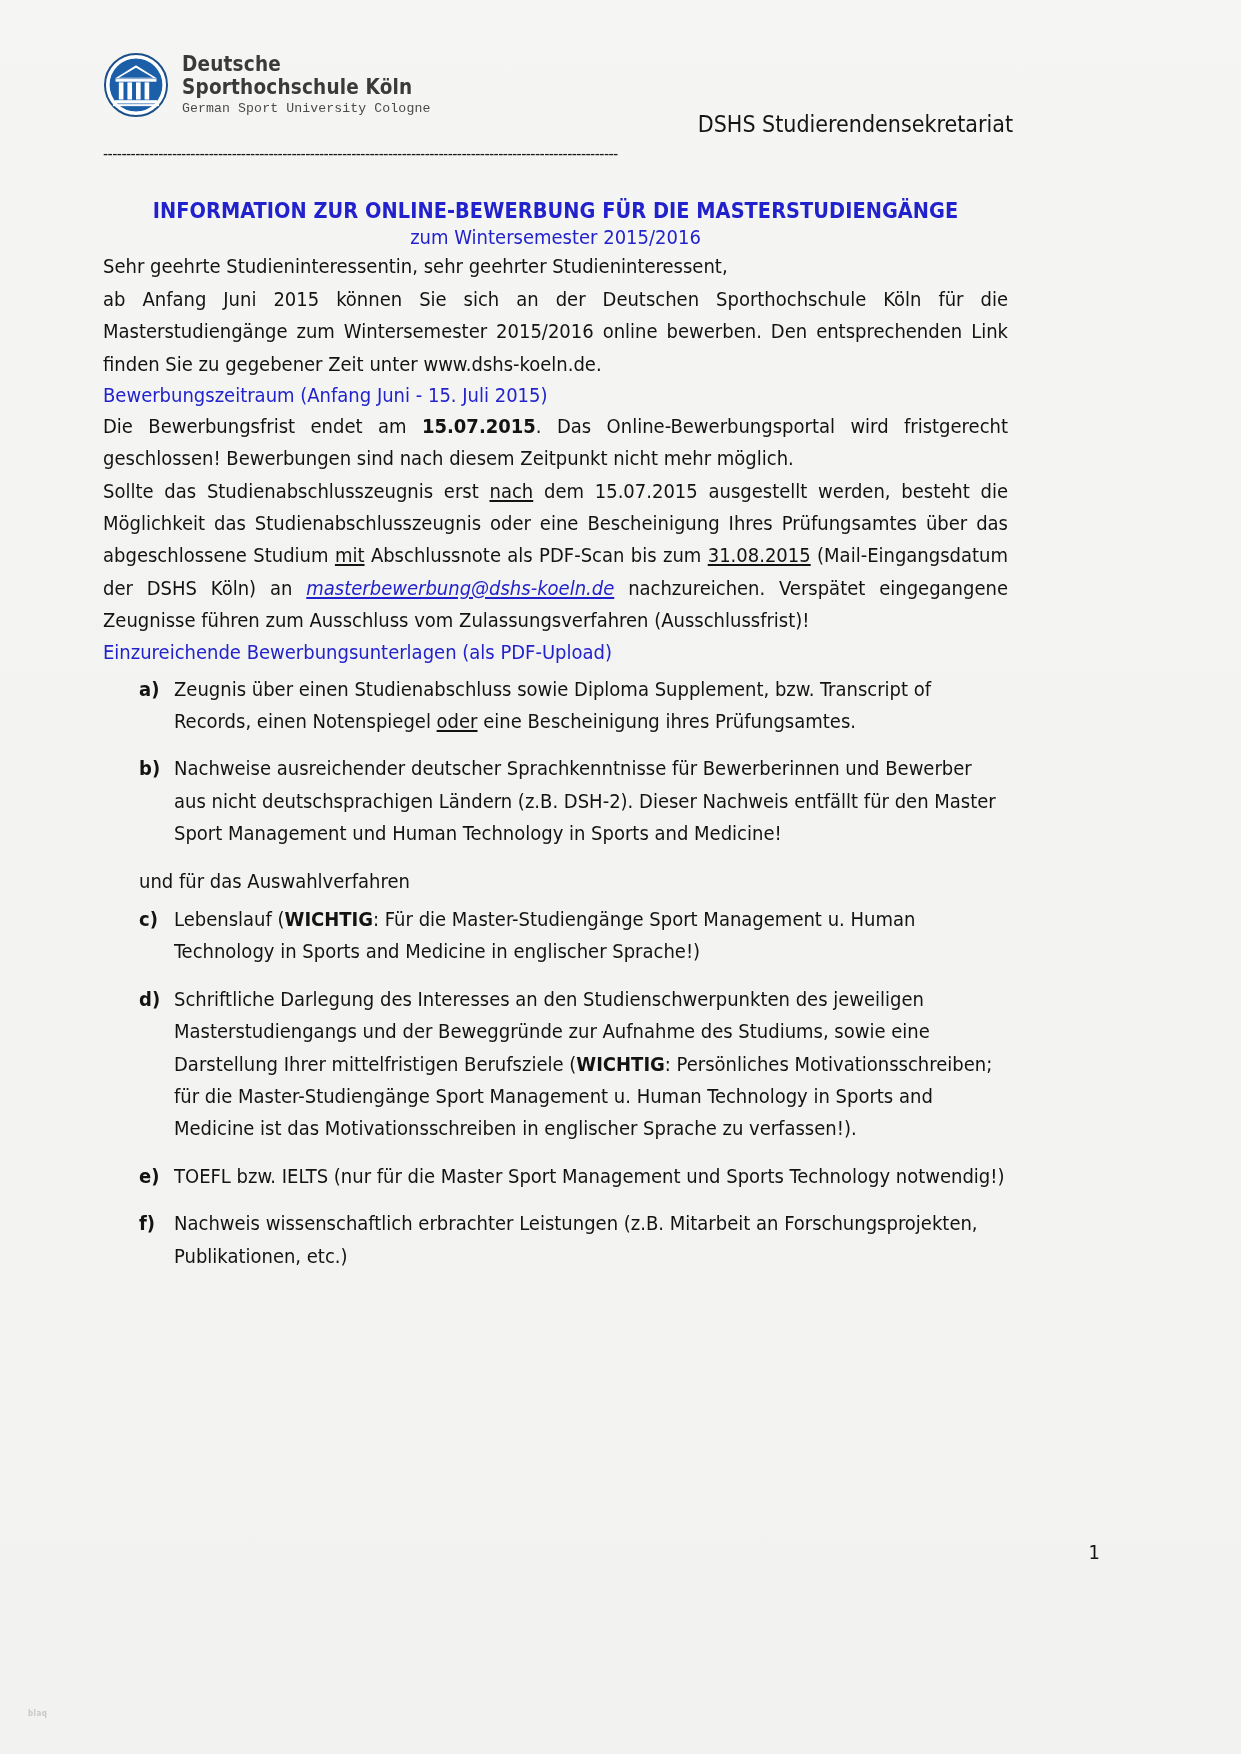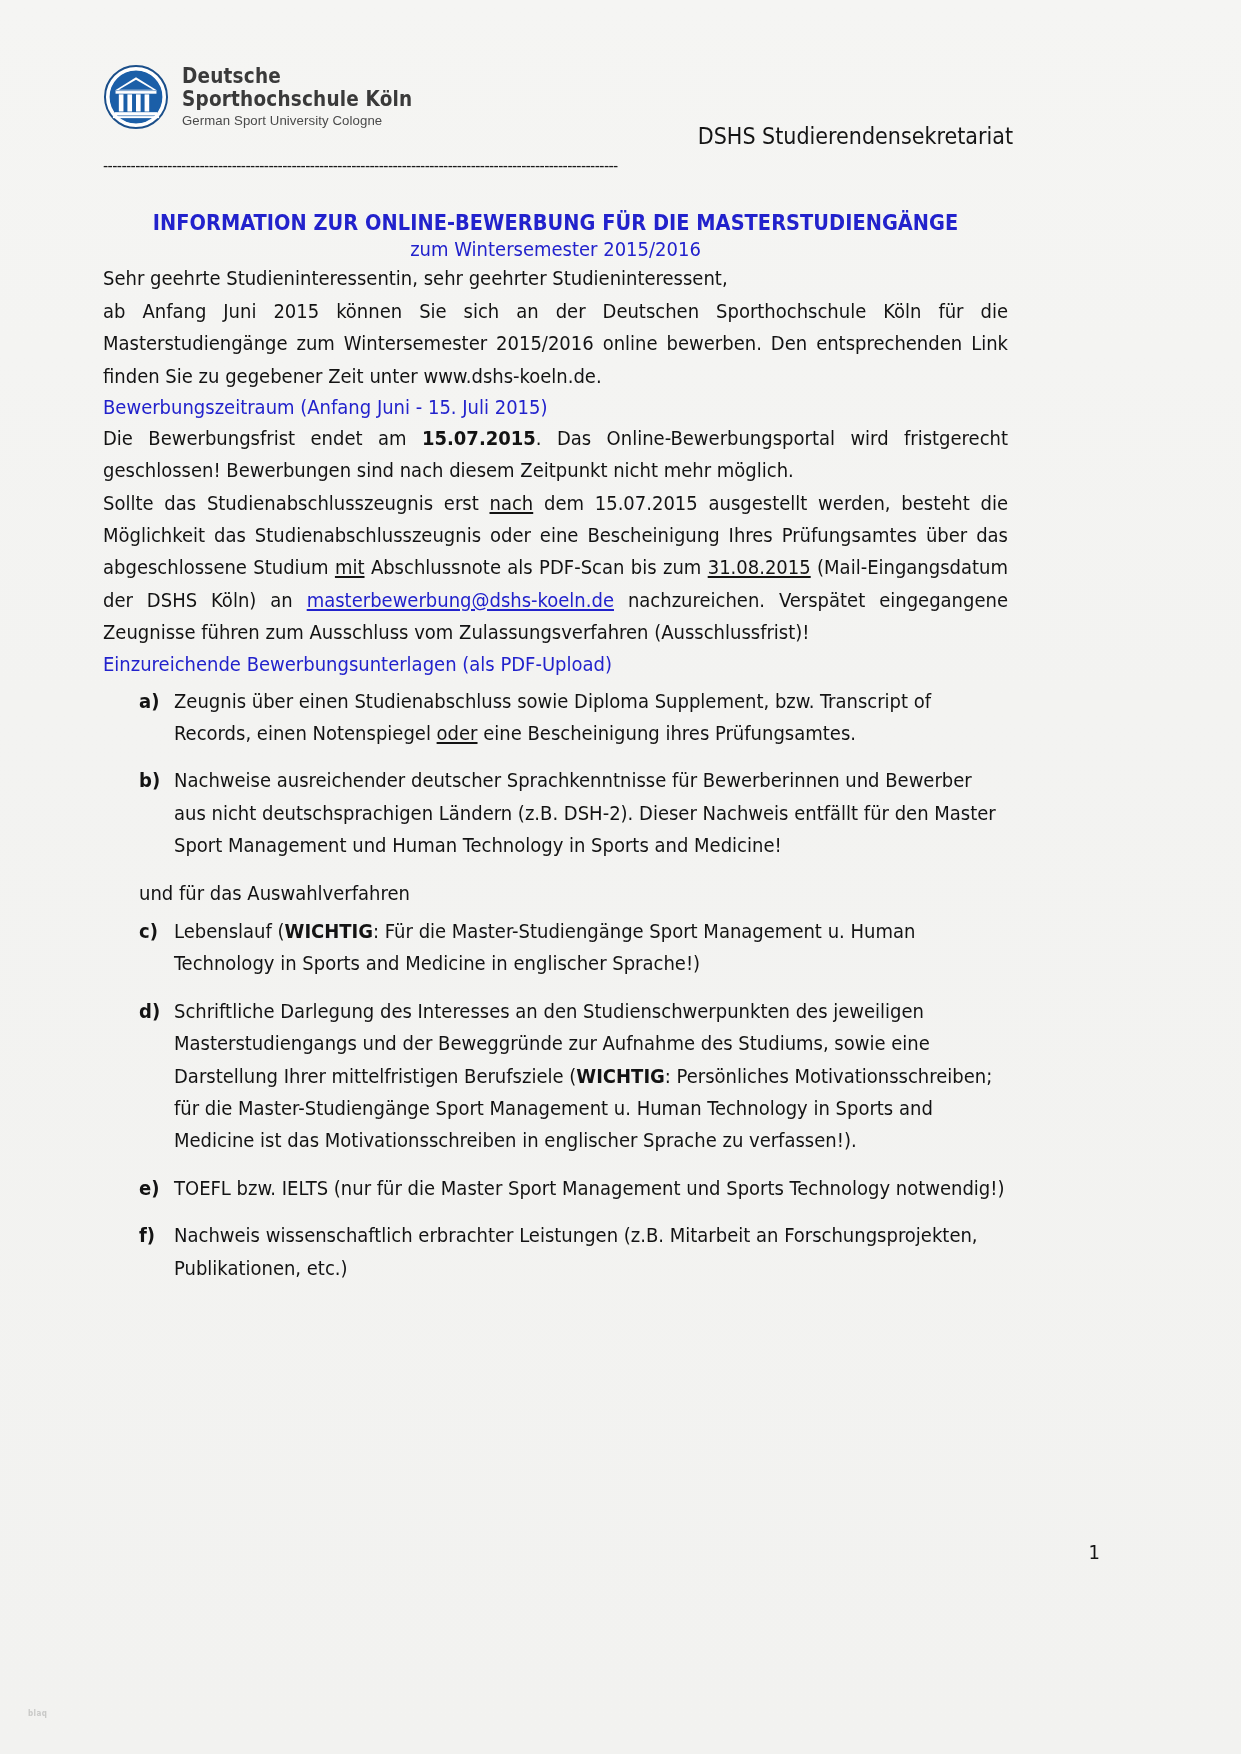--- a/index.html
+++ b/index.html
@@ -26,21 +26,20 @@
     top: 0;
     width: 1241px;
     height: 1754px;
     background: linear-gradient(180deg, #f5f5f3 0%, #f3f3f1 40%, #f2f2f0 100%);
   }
   .content {
     position: absolute;
     left: 103px;
     top: 0;
     width: 905px;
-    margin-top: 12px;
   }
 
   
   .header {
     position: relative;
     height: 100px;
     margin-top: 52px;
   }
   .logo-wrap {
     position: absolute;
@@ -62,21 +61,21 @@
   .logo-line1, .logo-line2 {
     font-family: "DejaVu Sans Condensed", "Liberation Sans Narrow", "Liberation Sans", sans-serif;
     font-weight: bold;
     font-size: 20.5px;
     letter-spacing: 0.2px;
     color: #3a3a3a;
     display: block;
   }
   .logo-line2 { margin-top: 2px; }
   .logo-line3 {
-    font-family: Liberation Sans, sans-serif;
+    font-family: Liberation Mono, monospace;
     font-size: 13.2px;
     color: #4a4a4a;
     display: block;
     margin-top: 5px;
     letter-spacing: 0.1px;
   }
   .dept {
     position: absolute;
     right: -5px;
     top: 59px;
@@ -139,20 +138,21 @@
   }
   .s-head-1 { margin-top: 42px; }
   .s-head-2 { margin-top: 40px; }
 
   b, strong { font-weight: bold; }
   u.uline { text-decoration: underline; text-underline-offset: 2px; }
   a.maillink {
     color: #2222cc;
     text-decoration: underline;
     text-underline-offset: 2px;
+    font-style: italic;
   }
 
   
   ol.alpha {
     list-style: none;
     margin: 6px 0 0 0;
     padding: 0;
   }
   ol.alpha > li {
     position: relative;

